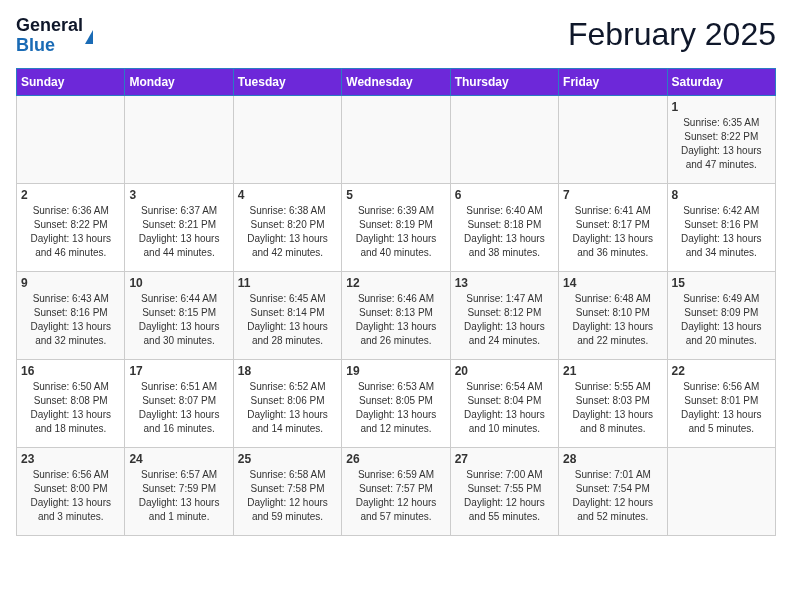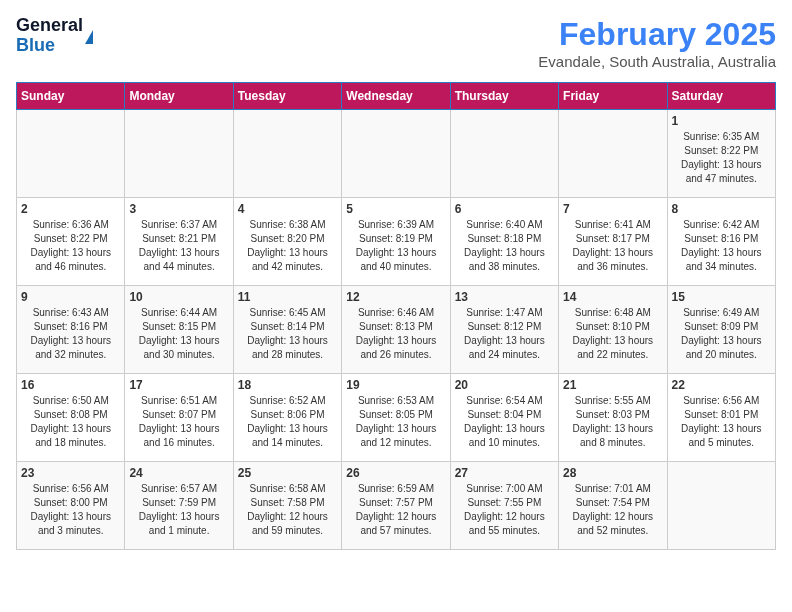--- a/index.html
+++ b/index.html
@@ -21,29 +21,29 @@
       align-items: center;
     }
     .logo-text {
       font-size: 18px;
       font-weight: bold;
       line-height: 1.1;
     }
     .logo-general { color: #0f172a; }
     .logo-blue { color: #1a6bb5; }
     .title-block { text-align: right; }
-    .title-block h1 { font-size: 32px; color: #3b82f6; font-weight: bold; }
+    .title-block h1 { font-size: 32px; color: #0f172a; font-weight: normal; }
     .title-block h2 { font-size: 15px; color: #555; font-weight: normal; }
     table {
       width: 100%;
       border-collapse: collapse;
       table-layout: fixed;
     }
     thead tr th {
-      background: #be185d;
+      background: #6d28d9;
       color: #fff;
       font-size: 12px;
       font-weight: bold;
       padding: 6px 4px;
       text-align: left;
       border: 1px solid #2a7bc4;
     }
     tbody tr td {
       border: 1px solid #ccc;
       vertical-align: top;
@@ -76,21 +76,20 @@
         <span class="logo-general">General</span><br>
         <span class="logo-blue">Blue</span>
       </div>
     </div>
     <div style="display:flex;flex-direction:column;margin-left:2px;margin-top:2px;">
       <div style="width:0;height:0;border-left:8px solid transparent;border-right:0px solid transparent;border-bottom:14px solid #1a6bb5;"></div>
     </div>
   </div>
   <div class="title-block">
     <h1>February 2025</h1>
-    <h2>Evandale, South Australia, Australia</h2>
   </div>
 </div>
 
 <table>
   <thead>
     <tr>
     <th>Sunday</th>
         <th>Monday</th>
         <th>Tuesday</th>
         <th>Wednesday</th>

